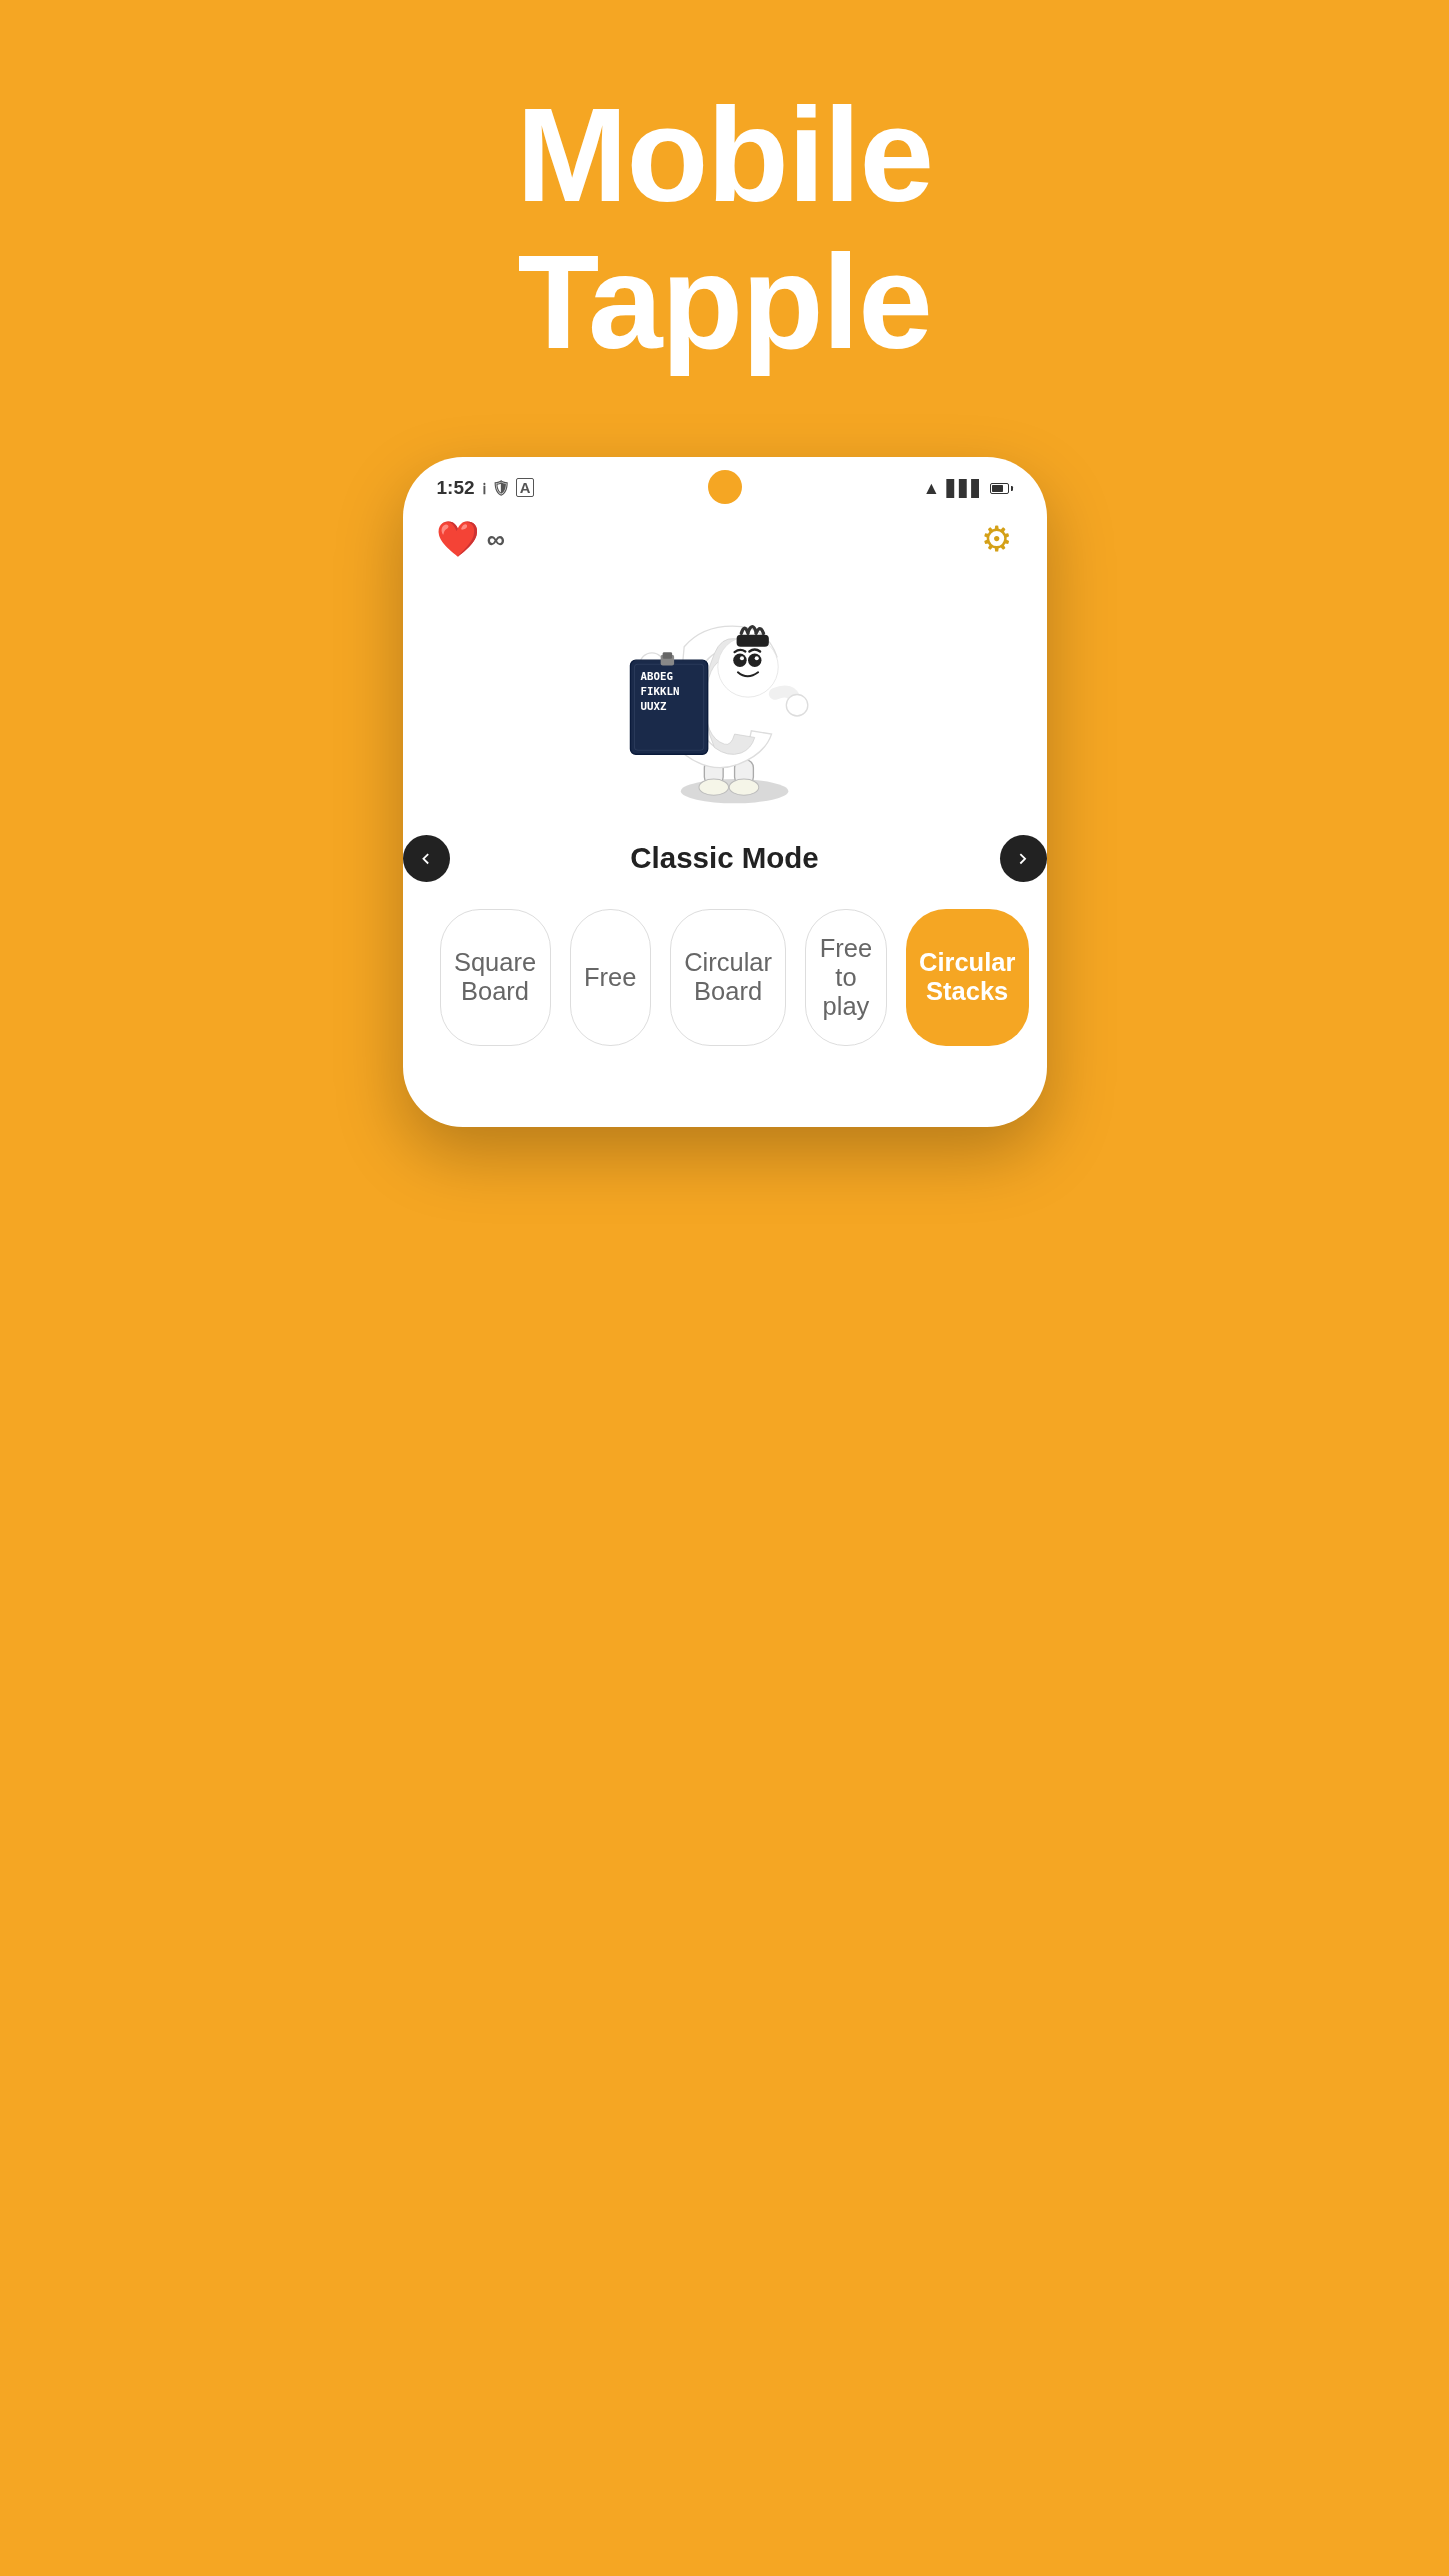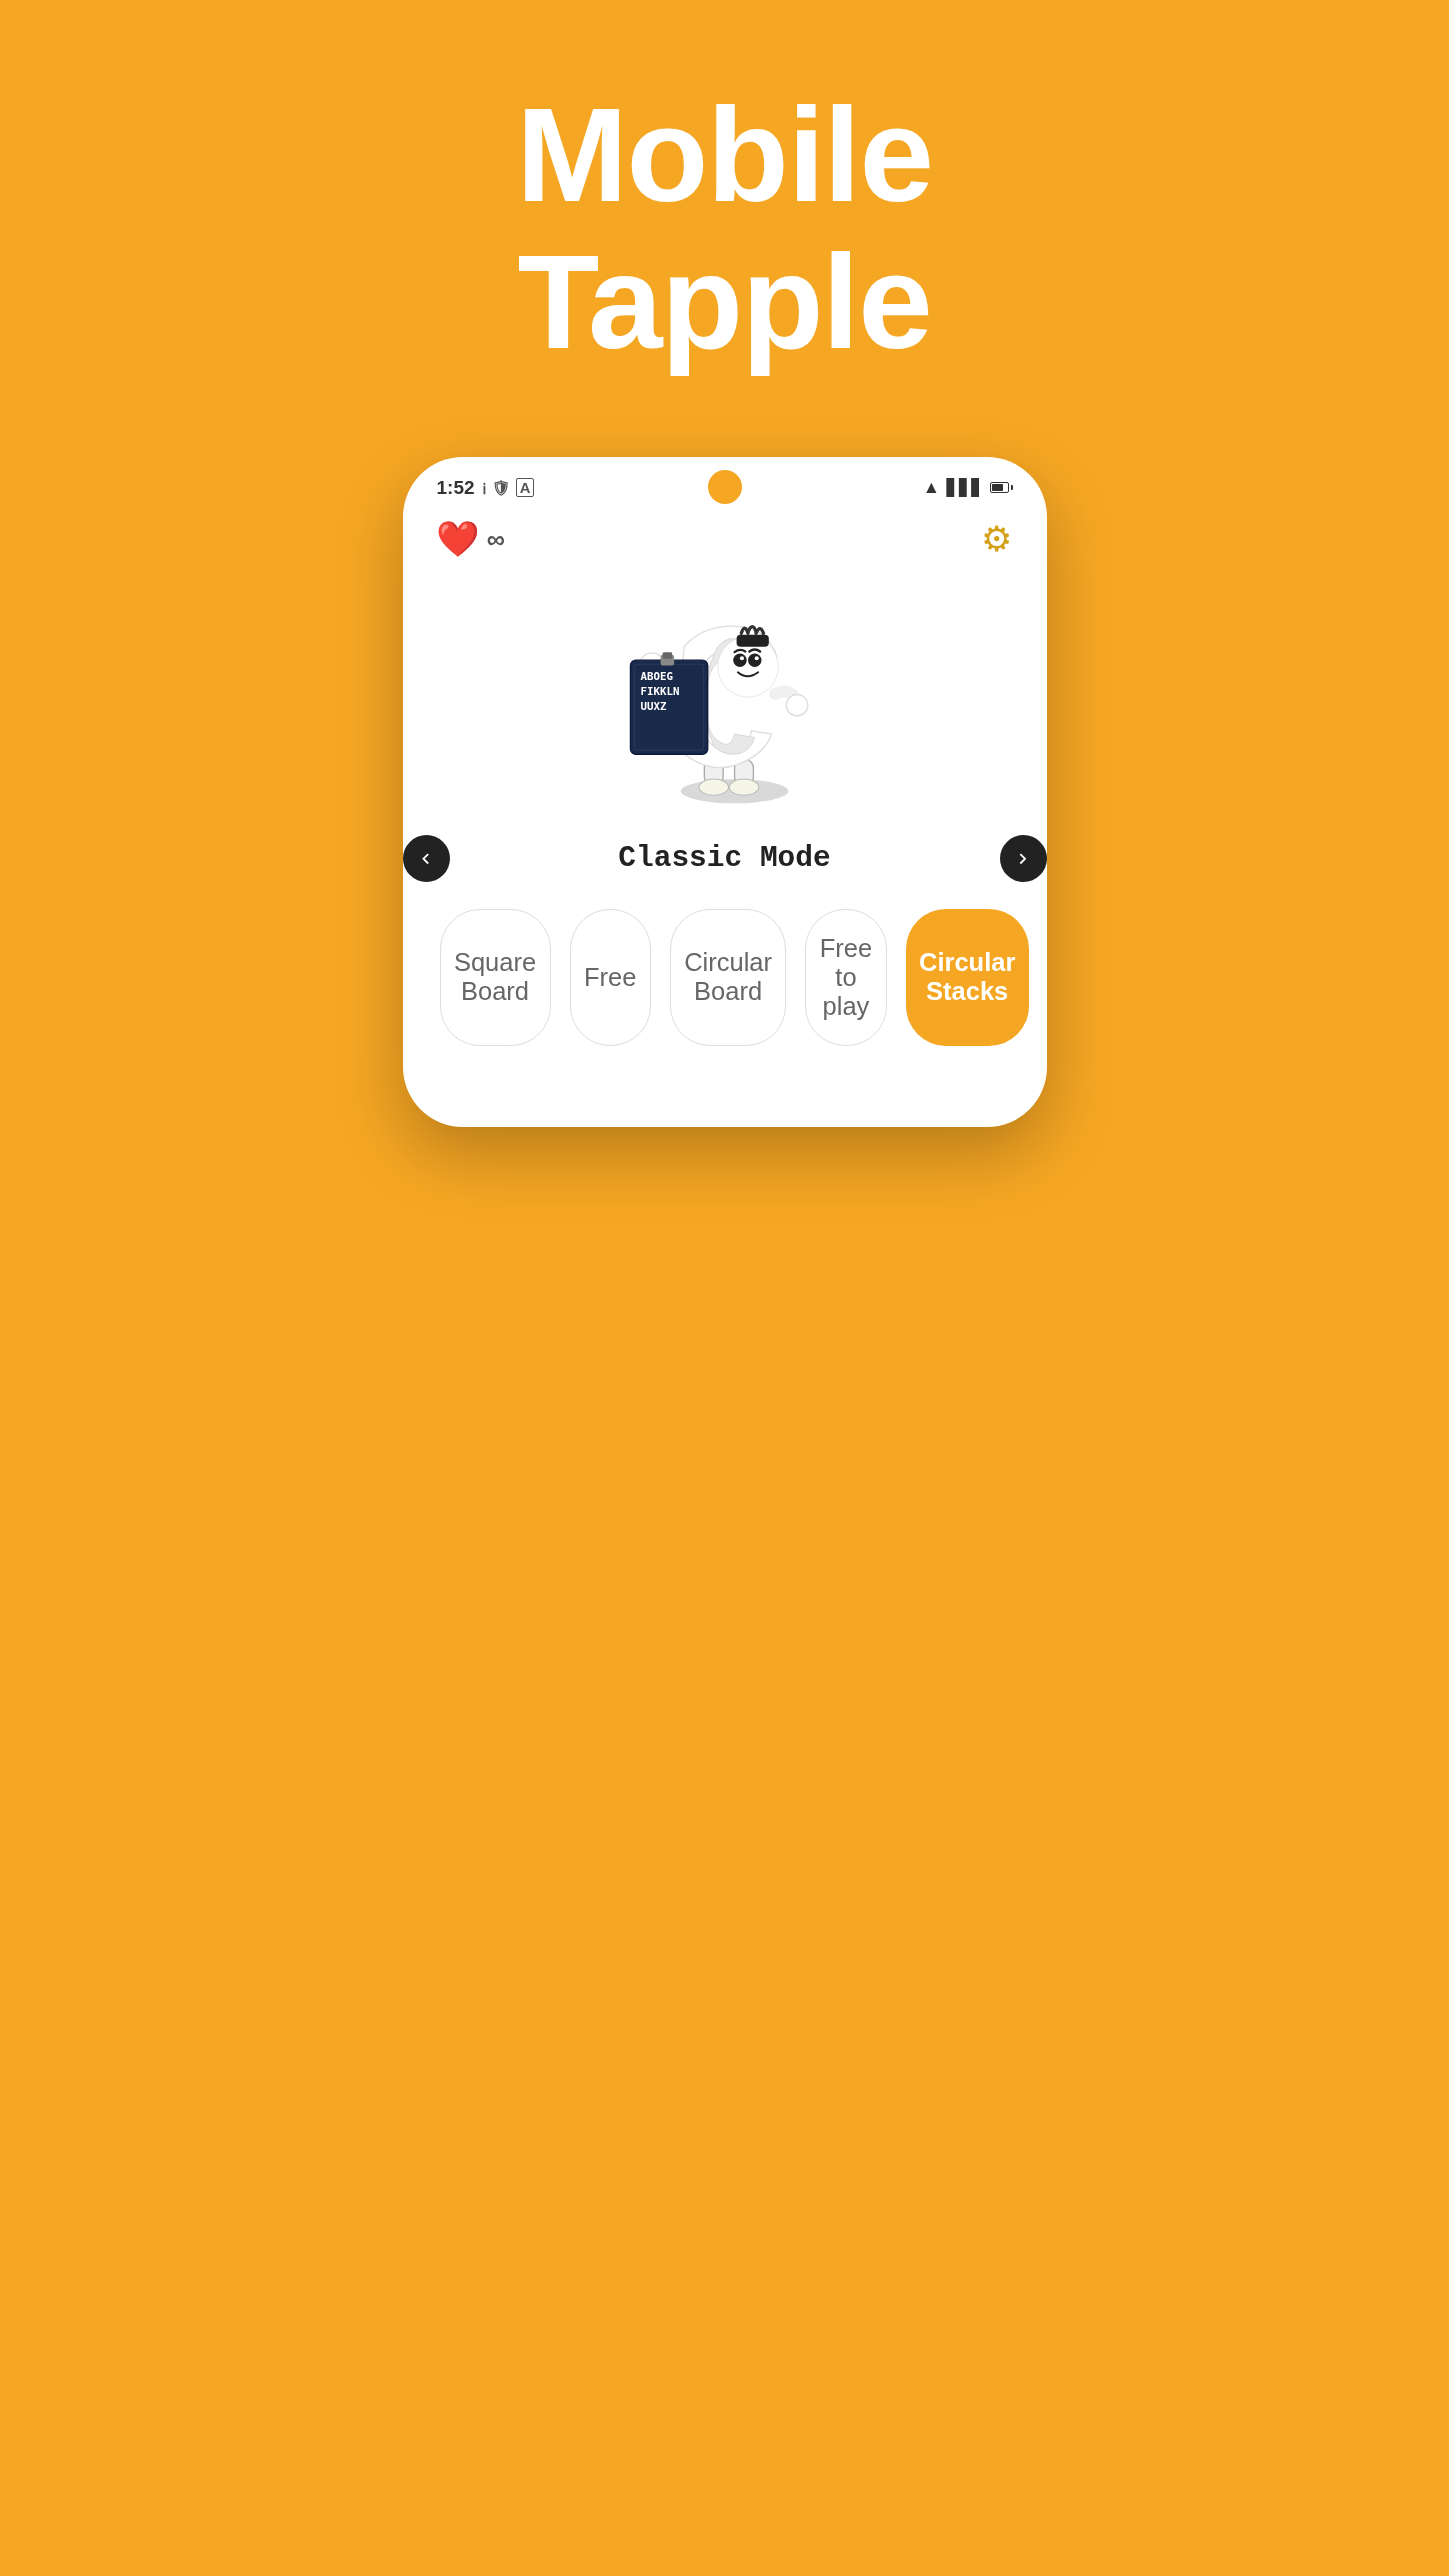--- a/index.html
+++ b/index.html
@@ -33,21 +33,21 @@
       box-shadow: 0 27px 67px rgba(0,0,0,0.25);
       overflow: hidden;
       position: relative;
       padding-bottom: 54px;
     }
 
     
     .status-bar {
       display: flex;
       justify-content: space-between;
-      align-items: flex-start;
+      align-items: flex-end;
       padding: 20px 34px 6.7px 34px;
       font-size: 19px;
       color: #333;
       position: relative;
     }
 
     .status-left {
       display: flex;
       align-items: center;
       gap: 8px;
@@ -154,21 +154,20 @@
       height: 21.5px;
       fill: white;
     }
 
     .mode-title {
       font-size: 29.5px;
       font-weight: 700;
       color: #222;
       text-align: center;
       flex: 1;
-      font-family: Liberation Mono, monospace;
     }
 
     
     .menu-buttons {
       display: flex;
       flex-direction: row;
       gap: 19px;
       padding: 0 37px 27px 37px;
     }
 

